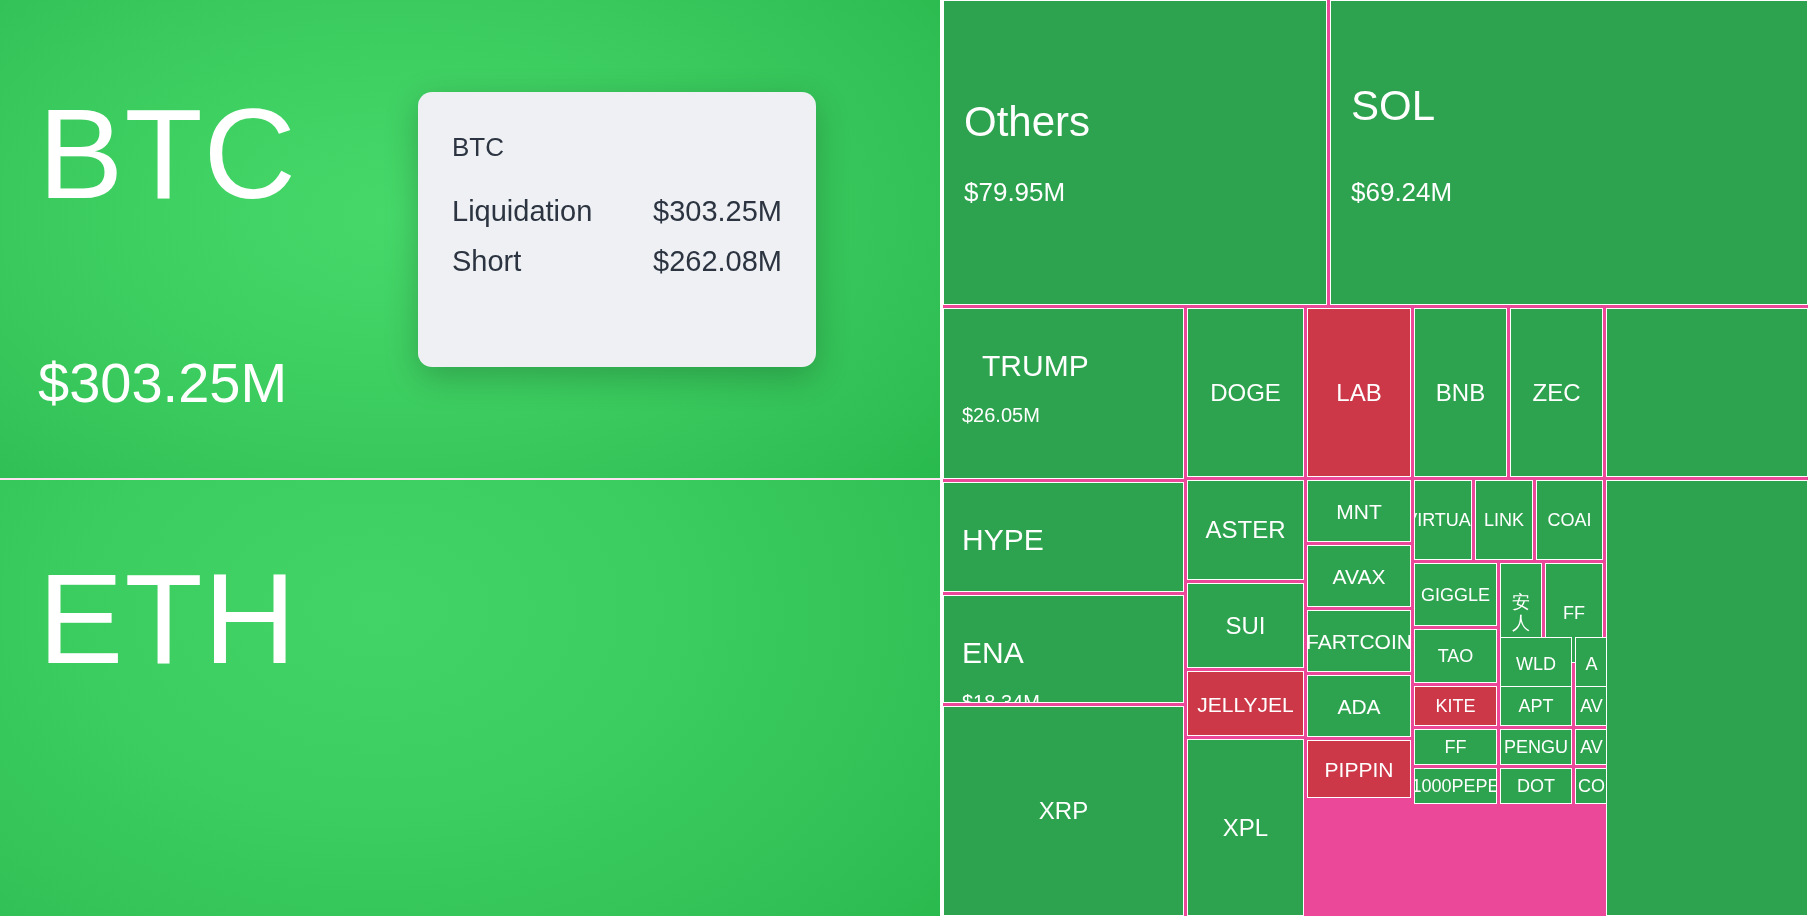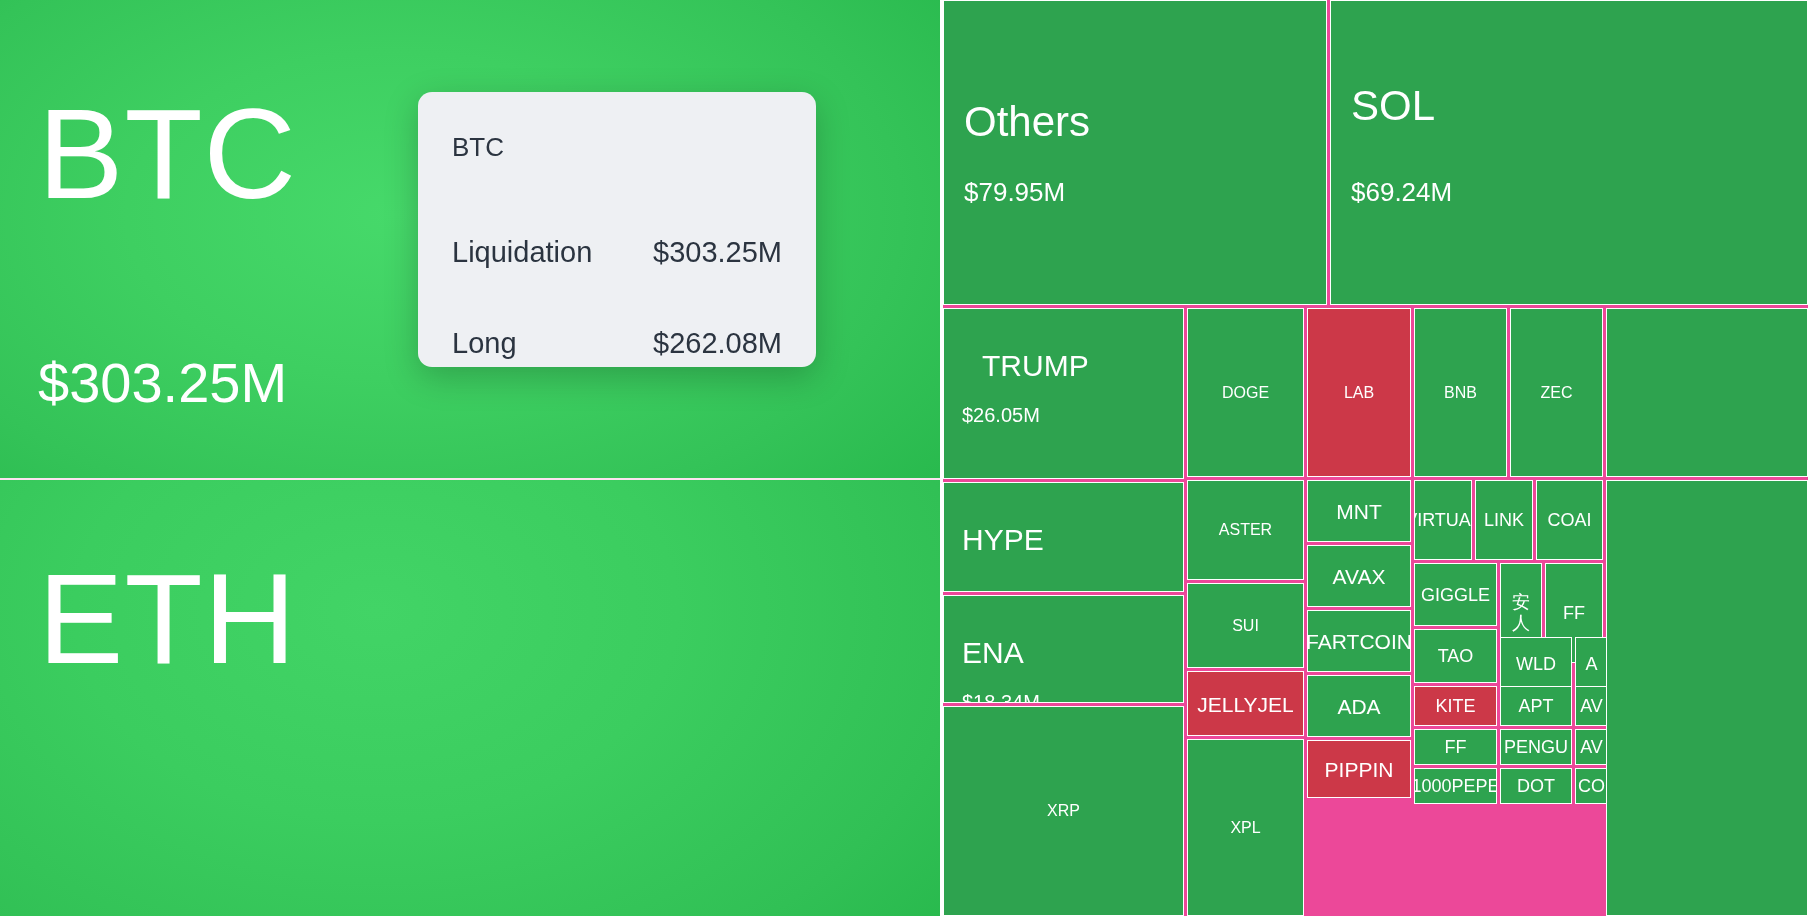--- a/index.html
+++ b/index.html
@@ -50,21 +50,21 @@
   
   .sz-mega .tile-label { font-size: 128px; font-weight: 400; letter-spacing: 1px; }
   .sz-mega .tile-value { font-size: 56px;  font-weight: 400; }
 
   .sz-lg .tile-label { font-size: 42px; font-weight: 400; }
   .sz-lg .tile-value { font-size: 26px; font-weight: 400; }
 
   .sz-md .tile-label { font-size: 30px; font-weight: 400; }
   .sz-md .tile-value { font-size: 20px; font-weight: 400; }
 
-  .sz-sm .tile-label { font-size: 16px; font-weight: 400; }
+  .sz-sm .tile-label { font-size: 24px; font-weight: 400; }
   .sz-xs .tile-label { font-size: 21px; font-weight: 400; }
   .sz-xxs .tile-label { font-size: 18px; font-weight: 400; }
 
   
   .tile.centered .tile-label {
     left: 50%;
     top: 50%;
     transform: translate(-50%, -50%);
     text-align: center;
   }
@@ -111,21 +111,21 @@
     margin-bottom: 32px;
   }
   #tooltip .tt-row {
     display: flex;
     justify-content: space-between;
     align-items: baseline;
     font-size: 29px;
     margin-bottom: 17px;
     color: #2b3440;
   }
-  #tooltip .tt-key { text-align: left; margin-top: 41px; }
+  #tooltip .tt-key { text-align: left; }
   #tooltip .tt-val { text-align: right; }
 </style>
 </head>
 <body>
 
 <div id="root">
 
   <div id="tiles-layer">
       <div class="tile up sz-mega mega" style="left: 0px; top: 0px; width: 940px; height: 478px;">
         <div class="tile-label" style="left: 38px; top: 90px;">BTC</div>
@@ -257,18 +257,18 @@
   <div id="mega-divider" style="top: 478px;"></div>
   <div id="panel-divider" style="left: 940px;"></div>
 
   <div id="tooltip">
     <div class="tt-title">BTC</div>
     <div class="tt-row">
       <span class="tt-key">Liquidation</span>
       <span class="tt-val">$303.25M</span>
     </div>
     <div class="tt-row">
-      <span class="tt-key">Long</span>
+      <span class="tt-key">Short</span>
       <span class="tt-val">$262.08M</span>
     </div>
   </div>
 
 </div>
 
 </body></html>

